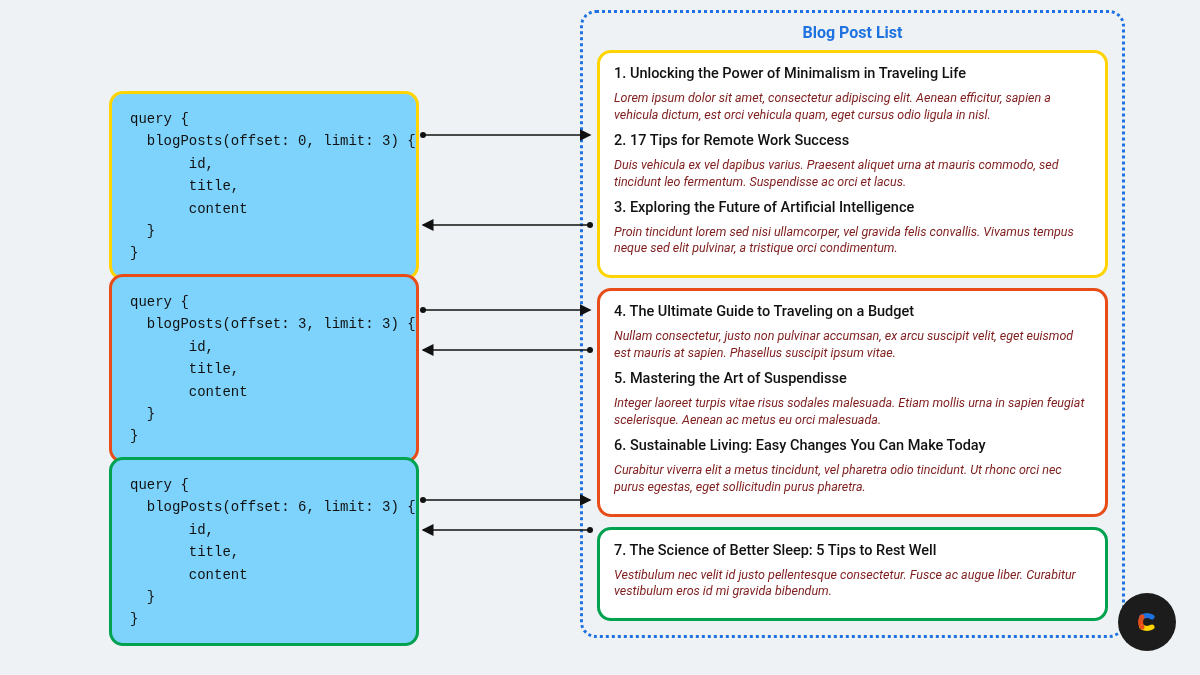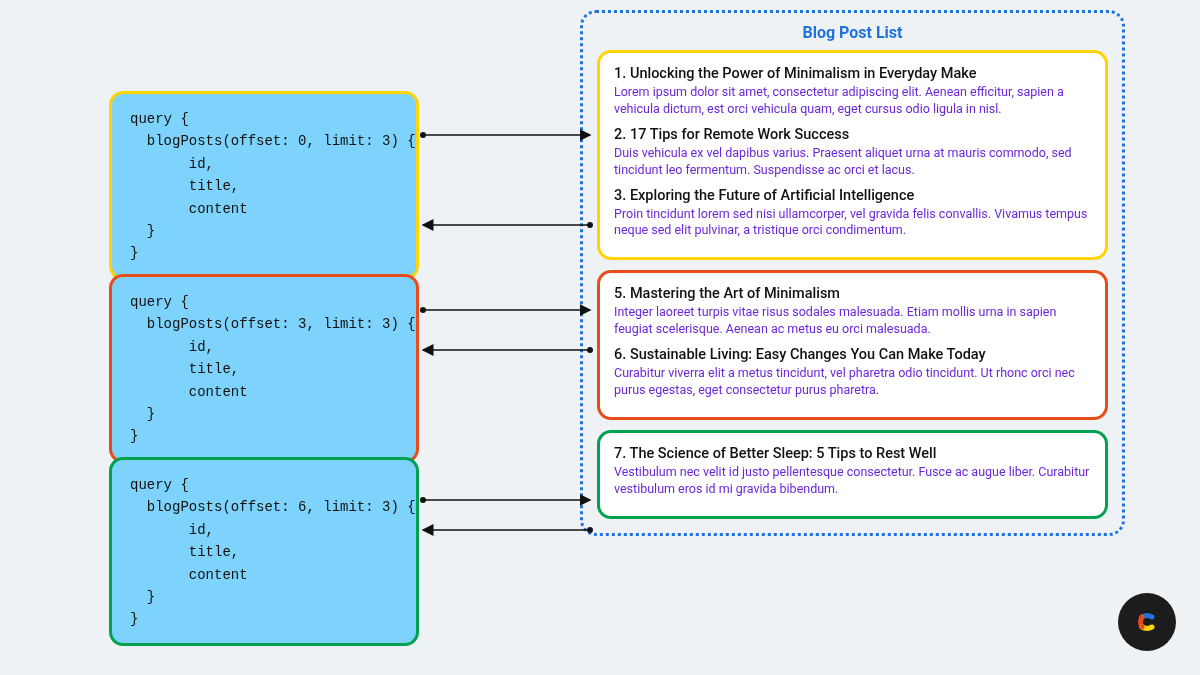--- a/index.html
+++ b/index.html
@@ -58,23 +58,24 @@
   .g2 { border-color: #e84d19; }
   .g3 { border-color: #00a24f; margin-bottom: 0; }
   .post { margin: 4px 0 8px 0; }
   .post-title {
     font-size: 14.5px;
     font-weight: 500;
     color: #111;
   }
   .post-body {
     font-size: 12.5px;
-    color: #6d28d9;
+    color: #7f1d1d;
     line-height: 1.35;
-    margin-top: 2px;
+    margin-top: 8px;
+    font-style: italic;
   }
 
   svg.arrows {
     position: absolute;
     left: 0; top: 0;
     width: 1200px; height: 675px;
     pointer-events: none;
   }
 
   .logo {
@@ -116,41 +117,45 @@
        title,
        content
   }
 }</span></div>
 
   <div class="blog-container" style="left:580px; top:10px; width:545px;">
     <div class="blog-title">Blog Post List</div>
 
     <div class="group g1">
       <div class="post">
-        <div class="post-title"><span>1.</span> <span>Unlocking the Power of Minimalism in Everyday Make</span></div>
+        <div class="post-title"><span>1.</span> <span>Unlocking the Power of Minimalism in Traveling Life</span></div>
         <div class="post-body">Lorem ipsum dolor sit amet, consectetur adipiscing elit. Aenean efficitur, sapien a vehicula dictum, est orci vehicula quam, eget cursus odio ligula in nisl.</div>
       </div>
       <div class="post">
         <div class="post-title"><span>2.</span> <span>17 Tips for Remote Work Success</span></div>
         <div class="post-body">Duis vehicula ex vel dapibus varius. Praesent aliquet urna at mauris commodo, sed tincidunt leo fermentum. Suspendisse ac orci et lacus.</div>
       </div>
       <div class="post">
         <div class="post-title"><span>3.</span> <span>Exploring the Future of Artificial Intelligence</span></div>
         <div class="post-body">Proin tincidunt lorem sed nisi ullamcorper, vel gravida felis convallis. Vivamus tempus neque sed elit pulvinar, a tristique orci condimentum.</div>
       </div>
     </div>
 
     <div class="group g2">
       <div class="post">
-        <div class="post-title"><span>5.</span> <span>Mastering the Art of Minimalism</span></div>
+        <div class="post-title"><span>4.</span> <span>The Ultimate Guide to Traveling on a Budget</span></div>
+        <div class="post-body">Nullam consectetur, justo non pulvinar accumsan, ex arcu suscipit velit, eget euismod est mauris at sapien. Phasellus suscipit ipsum vitae.</div>
+      </div>
+      <div class="post">
+        <div class="post-title"><span>5.</span> <span>Mastering the Art of Suspendisse</span></div>
         <div class="post-body">Integer laoreet turpis vitae risus sodales malesuada. Etiam mollis urna in sapien feugiat scelerisque. Aenean ac metus eu orci malesuada.</div>
       </div>
       <div class="post">
         <div class="post-title"><span>6.</span> <span>Sustainable Living: Easy Changes You Can Make Today</span></div>
-        <div class="post-body">Curabitur viverra elit a metus tincidunt, vel pharetra odio tincidunt. Ut rhonc orci nec purus egestas, eget consectetur purus pharetra.</div>
+        <div class="post-body">Curabitur viverra elit a metus tincidunt, vel pharetra odio tincidunt. Ut rhonc orci nec purus egestas, eget sollicitudin purus pharetra.</div>
       </div>
     </div>
 
     <div class="group g3">
       <div class="post">
         <div class="post-title"><span>7.</span> <span>The Science of Better Sleep: 5 Tips to Rest Well</span></div>
         <div class="post-body">Vestibulum nec velit id justo pellentesque consectetur. Fusce ac augue liber. Curabitur vestibulum eros id mi gravida bibendum.</div>
       </div>
     </div>
   </div>

